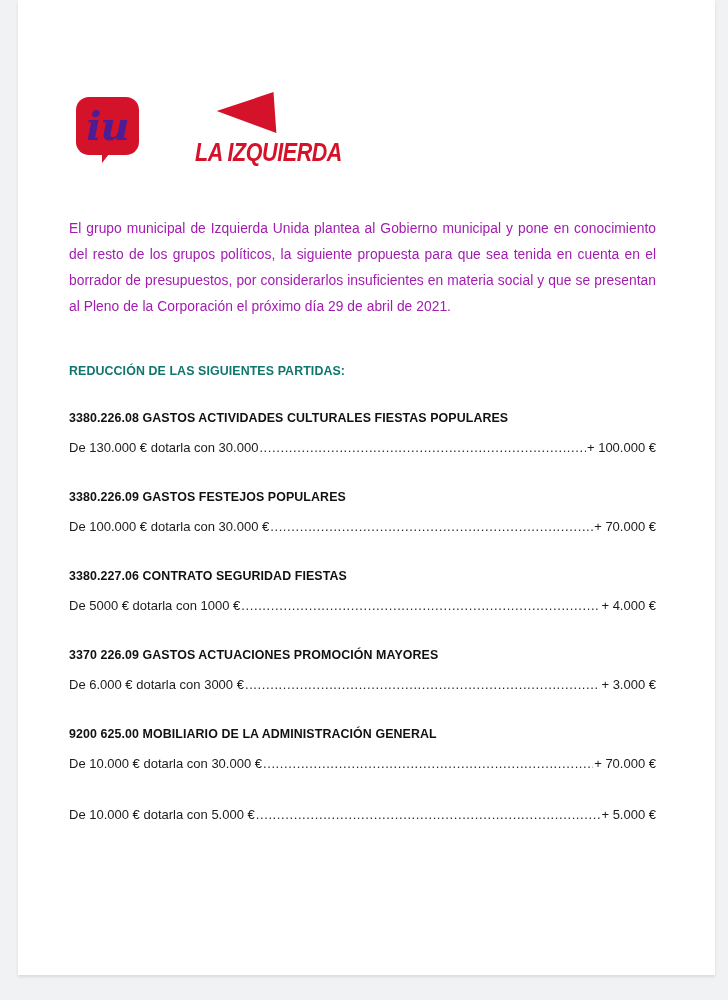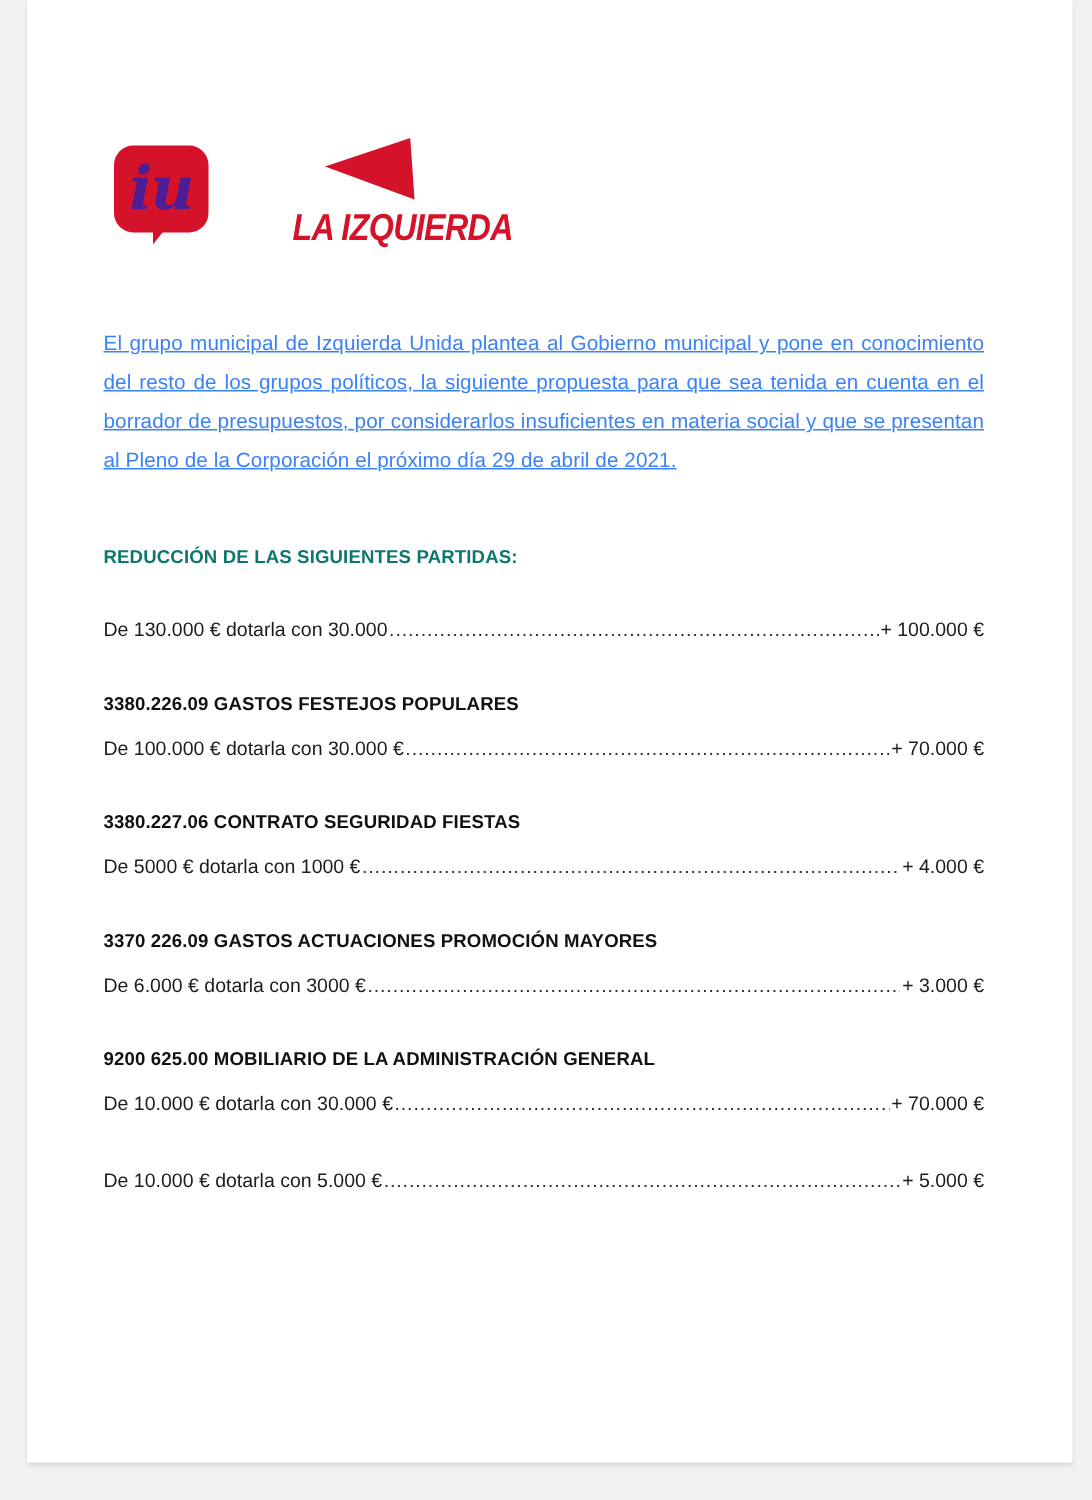--- a/index.html
+++ b/index.html
@@ -113,24 +113,23 @@
     transform: scaleX(0.86);
     transform-origin: left center;
     white-space: nowrap;
   }
 
   
   .intro {
     margin-top: 35px;
     font-size: 13.8px;
     line-height: 26px;
-    color: #3b82f6;
+    color: #a21caf;
     text-align: justify;
     letter-spacing: 0.05px;
-    text-decoration: underline;
   }
 
   .section-title {
     margin-top: 44px;
     font-size: 12.4px;
     font-weight: 700;
     color: #0f766e;
     letter-spacing: 0.1px;
   }
 
@@ -198,20 +197,21 @@
 
     </div>
 
     <p class="intro">El grupo municipal de Izquierda Unida plantea al Gobierno municipal y pone en conocimiento del resto de los grupos políticos, la siguiente propuesta para que sea tenida en cuenta en el borrador de presupuestos, por considerarlos insuficientes en materia social y que se presentan al Pleno de la Corporación el próximo día 29 de abril de 2021.</p>
 
     <div class="section-title">REDUCCIÓN DE LAS SIGUIENTES PARTIDAS:</div>
 
     <div class="items">
 
       <div class="item">
+        <div class="item-code">3380.226.08 GASTOS ACTIVIDADES CULTURALES FIESTAS POPULARES</div>
         <div class="item-line">
           <span class="item-desc">De 130.000 € dotarla con 30.000</span>
           <span class="item-dots">......................................................................................................</span>
           <span class="item-amount">+ 100.000 €</span>
         </div>
       </div>
 
       <div class="item">
         <div class="item-code">3380.226.09 GASTOS FESTEJOS POPULARES</div>
         <div class="item-line">

